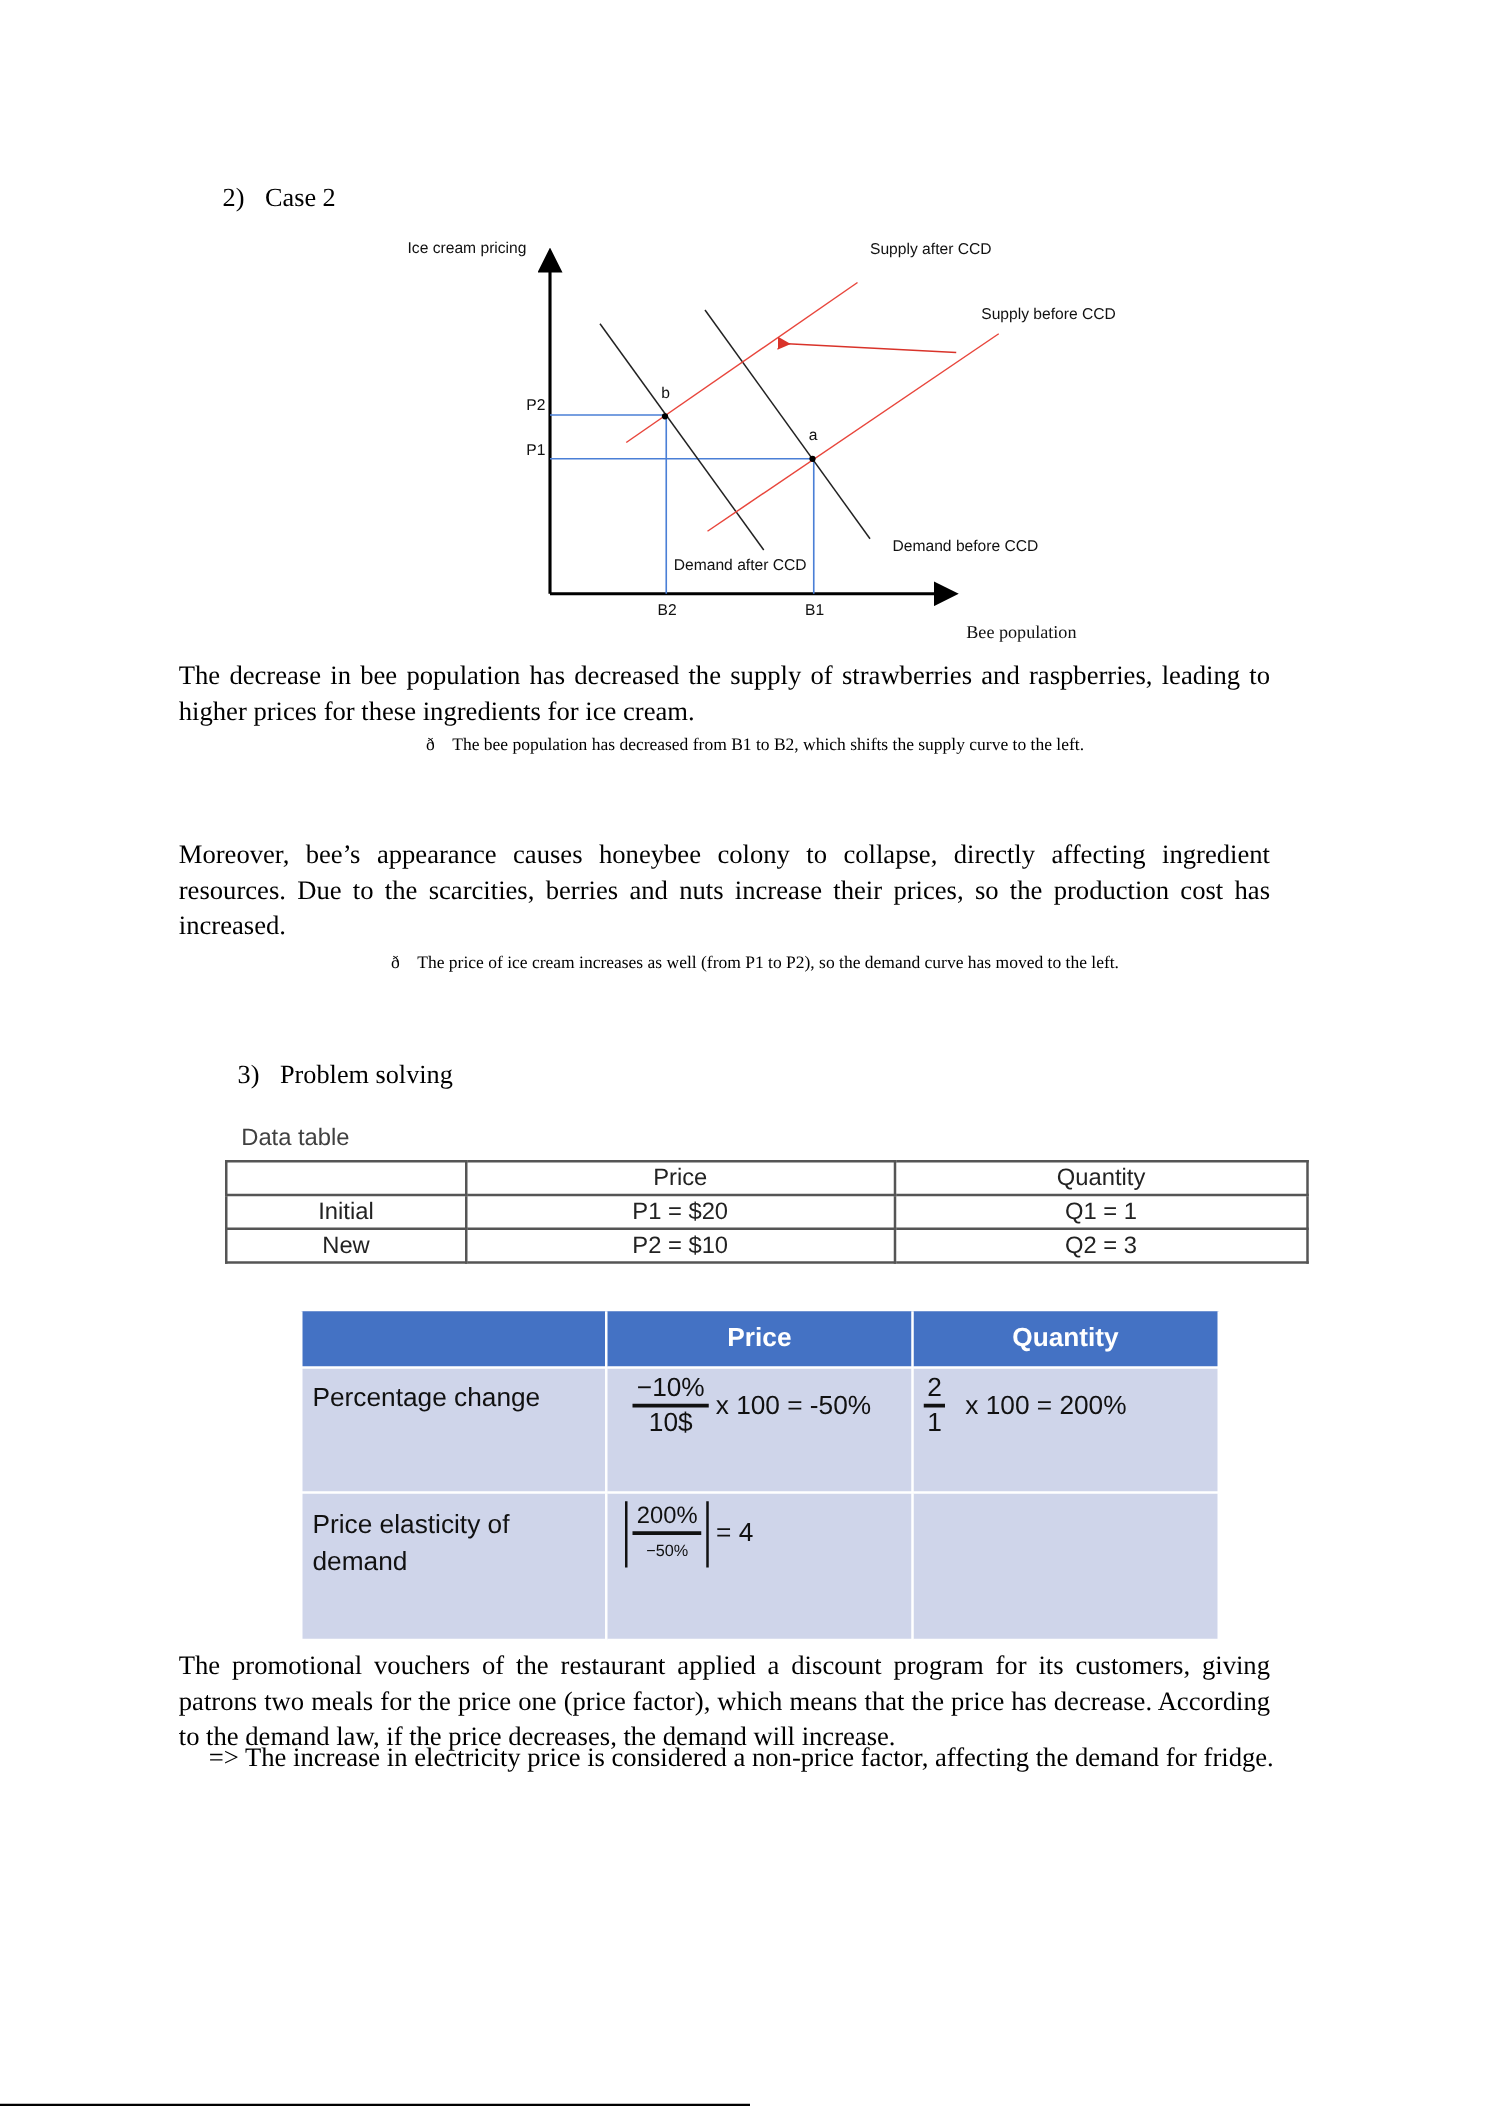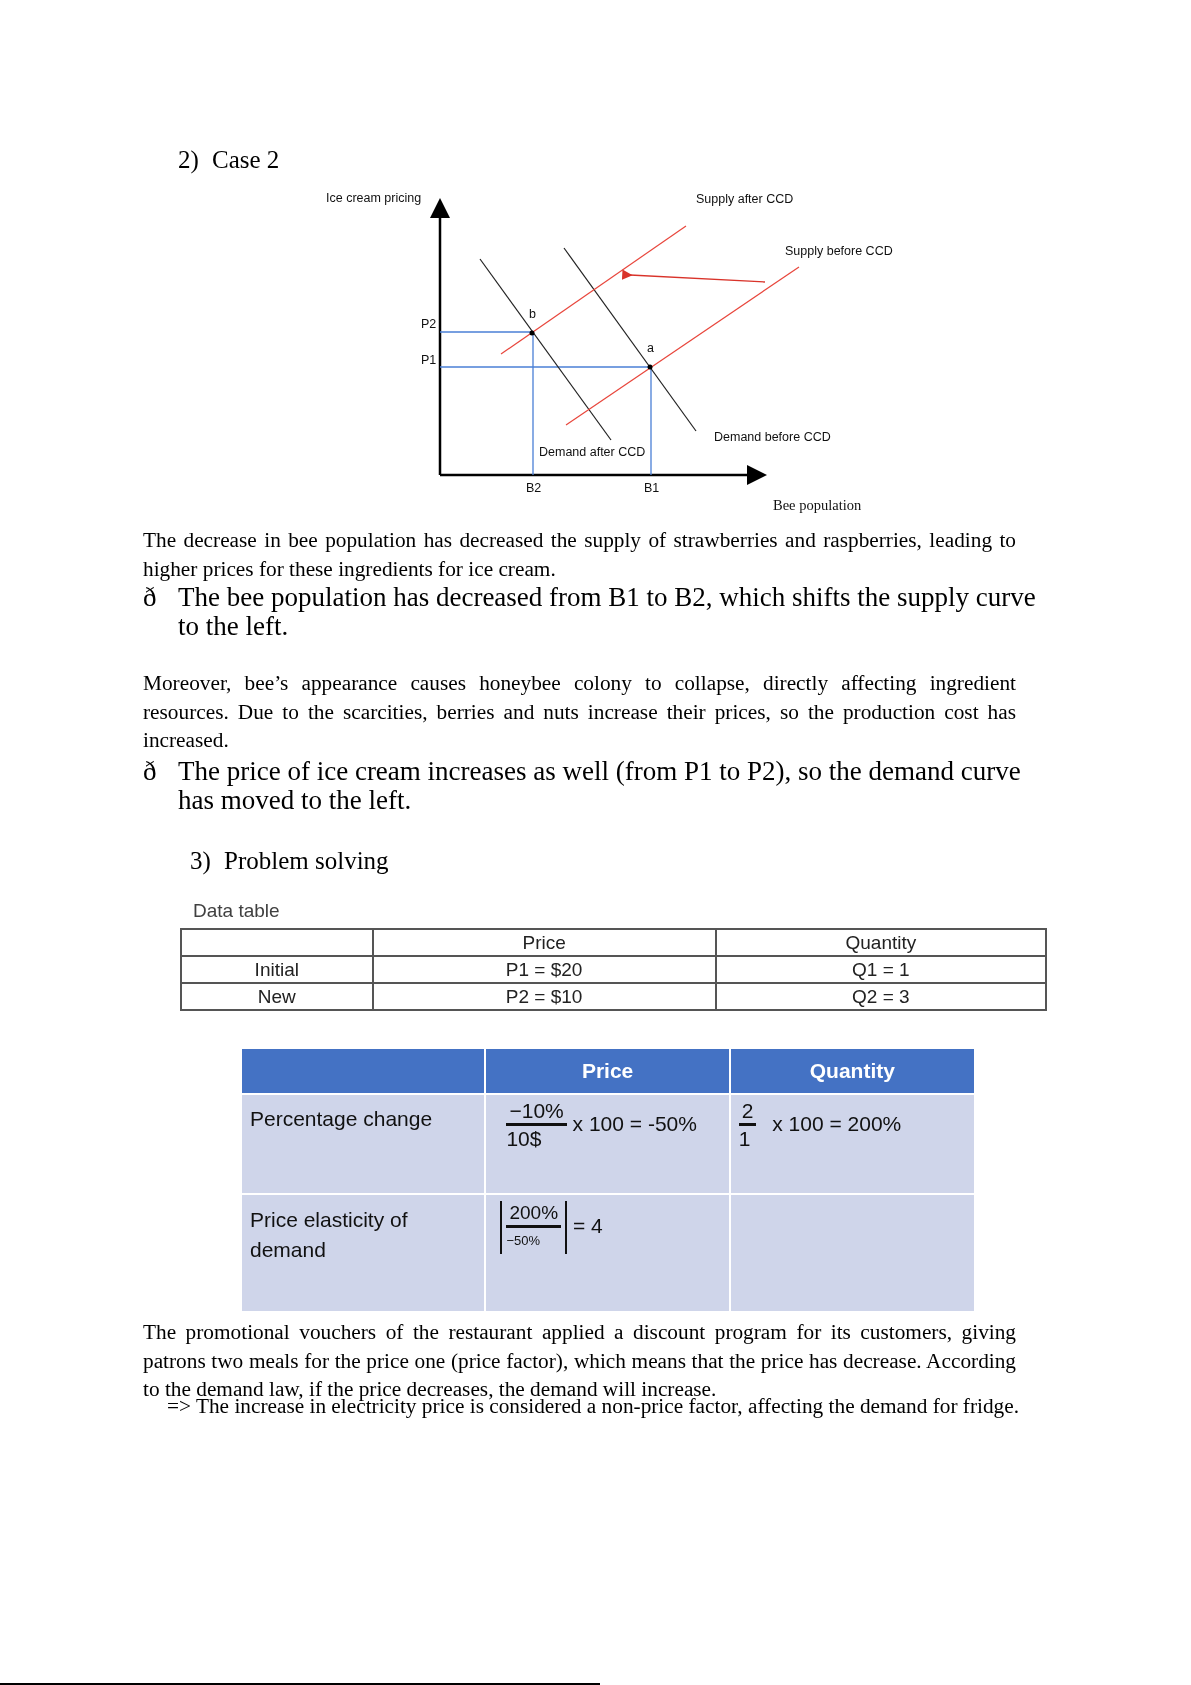--- a/index.html
+++ b/index.html
@@ -1,32 +1,32 @@
 <!DOCTYPE html>
 <html><head>
 <meta charset="utf-8">
 <style>
   html, body { margin:0; padding:0; background:#ffffff; }
   body { width:1191px; height:1685px; position:relative; overflow:hidden;
          font-family:"Liberation Serif", serif; color:#000; }
   .abs { position:absolute; }
-  .heading { font-size:25px; }
+  .heading { font-size:21px; }
   .heading .num { display:inline-block; width:34px; }
   .para { font-size:21.3px; line-height:28.5px; text-align:justify; text-align-last:left; }
-  .bullet { font-size:27px; line-height:28.5px; padding-left:35px; text-indent:-35px; }
+  .bullet { font-size:14px; line-height:28.5px; padding-left:35px; text-indent:-35px;text-align:center; }
   .bullet .mark { display:inline-block; width:35px; text-indent:0; }
   .sans { font-family:"Liberation Sans", "DejaVu Sans", sans-serif; }
   svg text { font-family:"Liberation Sans", "DejaVu Sans", sans-serif; }
   .data-caption { font-size:19px; color:#404040; }
   table.dt { border-collapse:collapse; font-family:"Liberation Sans", sans-serif; font-size:19px; color:#222; }
   table.dt td { border:2px solid #555; text-align:center; height:25px; padding:0; }
   table.ct { border-collapse:collapse; font-family:"Liberation Sans", sans-serif; color:#111; }
   table.ct th { background:#4472c4; color:#fff; font-size:21px; font-weight:bold; height:42px; border:2px solid #fff; border-top:none; }
   table.ct td { background:#cfd5ea; border:2px solid #fff; vertical-align:top; font-size:21px; }
-  .frac { display:inline-flex; flex-direction:column; align-items:flex-start; vertical-align:middle; }
+  .frac { display:inline-flex; flex-direction:column; align-items:center; vertical-align:middle; }
   .frac .top { border-bottom:3px solid #111; padding:0 3px; line-height:24px; }
   .frac .bot { line-height:26px; }
   .abs-bars { border-left:2px solid #111; border-right:2px solid #111; padding:0 4px; display:inline-block; }
 </style>
 </head>
 <body>
 
 <div class="abs heading" style="left:178px; top:146px;">
   <span class="num">2)</span><span>Case 2</span>
 </div>

